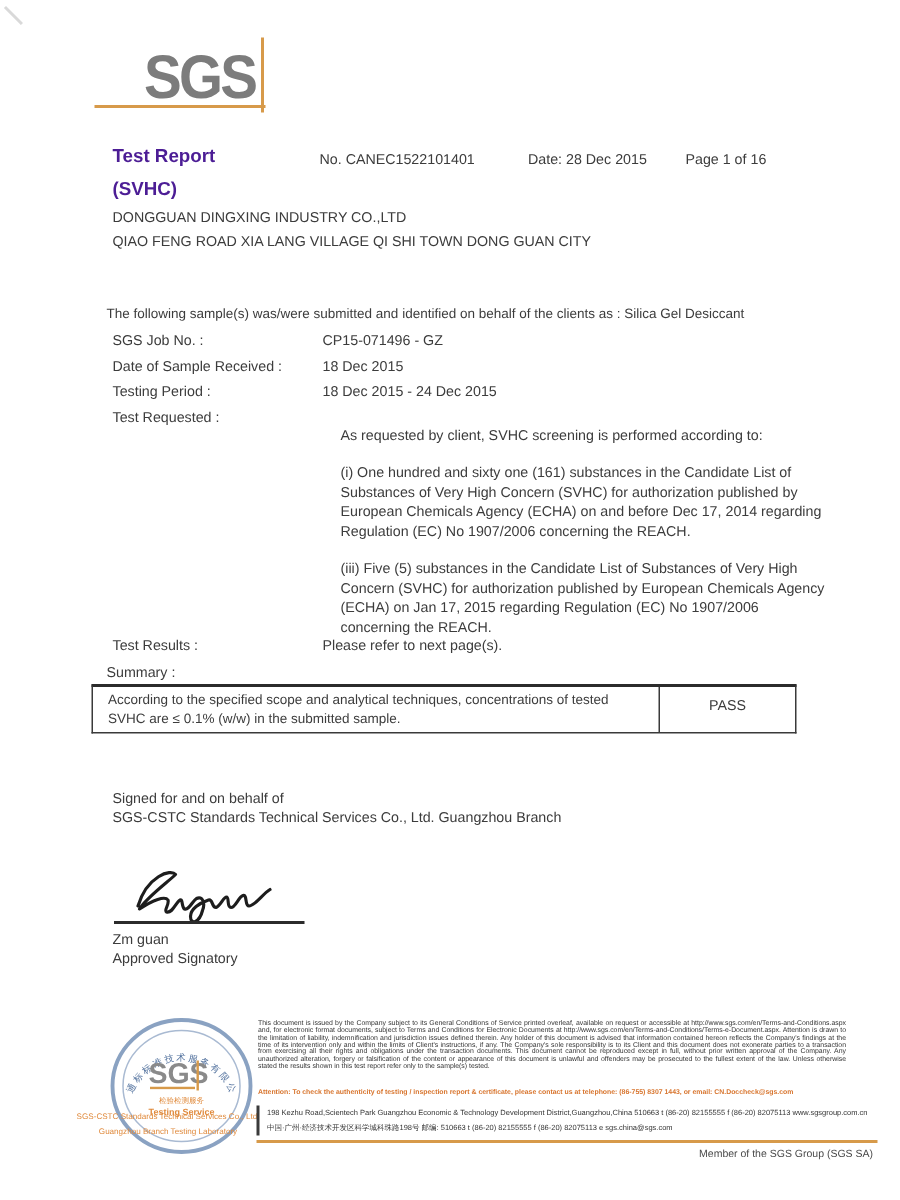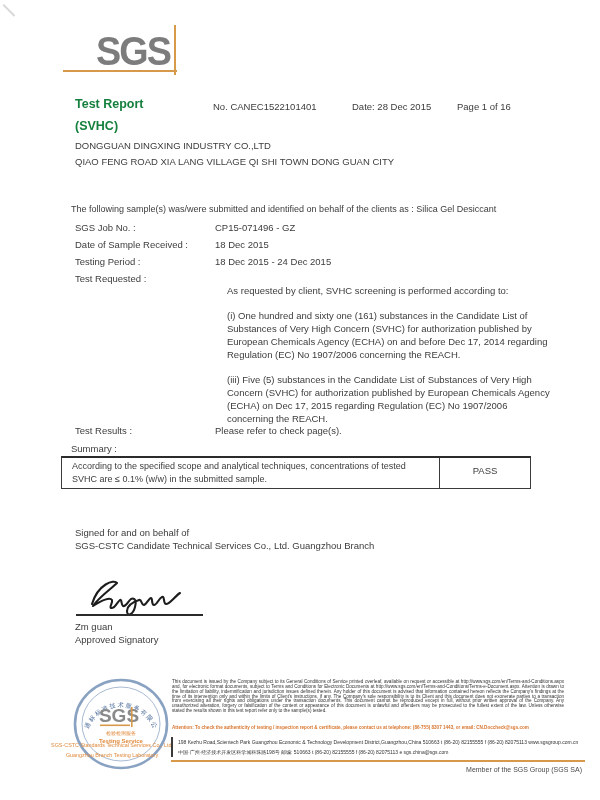--- a/index.html
+++ b/index.html
@@ -12,21 +12,21 @@
   .abs { position: absolute; }
   .t9  { font-size: 9px;  line-height: 13px; color: #3c3c3c; }
   .t95 { font-size: 9.5px; line-height: 13px; color: #3c3c3c; }
 
   
   .logo-text { font-size: 41px; font-weight: bold; color: #7c7c7c;
                letter-spacing: -2px; transform: scaleX(0.92); transform-origin: left top; }
   .orange { background: #d79a4a; }
   .corner-mark { width: 16px; height: 2px; background: #d9d9d9; transform: rotate(45deg); transform-origin: left top; }
 
-  .title { font-size: 12.5px; font-weight: bold; color: #15803d; line-height: 15px; }
+  .title { font-size: 12.5px; font-weight: bold; color: #4c1d95; line-height: 15px; }
 
   .para { width: 348px; }
   .para p { margin: 12px; }
 
   
   .summary-box { left: 61px; top: 456px; width: 470px; height: 33px;
     border: 1px solid #3a3a3a; border-top: 2px solid #2b2b2b; display: flex; }
   .summary-left { width: 378px; padding: 2px 6px 0 10px; border-right: 1.5px solid #3a3a3a; }
   .summary-right { flex: 1; display: flex; align-items: flex-start; justify-content: center; padding-top: 6px; }
 
@@ -71,34 +71,34 @@
   <div class="abs t95" style="left:75px; top:238px;">Date of Sample Received :</div>
   <div class="abs t95" style="left:215px; top:238px;">18 Dec 2015</div>
 
   <div class="abs t95" style="left:75px; top:255px;">Testing Period :</div>
   <div class="abs t95" style="left:215px; top:255px;">18 Dec 2015 - 24 Dec 2015</div>
 
   <div class="abs t95" style="left:75px; top:272px;">Test Requested :</div>
   <div class="abs t95 para" style="left:215px; top:272px;">
     <p>As requested by client, SVHC screening is performed according to:</p>
     <p>(i) One hundred and sixty one (161) substances in the Candidate List of Substances of Very High Concern (SVHC) for authorization published by European Chemicals Agency (ECHA) on and before Dec 17, 2014 regarding Regulation (EC) No 1907/2006 concerning the REACH.</p>
-    <p>(iii) Five (5) substances in the Candidate List of Substances of Very High Concern (SVHC) for authorization published by European Chemicals Agency (ECHA) on Dec 17, 2015 regarding Regulation (EC) No 1907/2006 concerning the REACH.</p>
+    <p>(iii) Five (5) substances in the Candidate List of Substances of Very High Concern (SVHC) for authorization published by European Chemicals Agency (ECHA) on Jan 17, 2015 regarding Regulation (EC) No 1907/2006 concerning the REACH.</p>
   </div>
 
   <div class="abs t95" style="left:75px; top:424px;">Test Results :</div>
-  <div class="abs t95" style="left:215px; top:424px;">Please refer to check page(s).</div>
+  <div class="abs t95" style="left:215px; top:424px;">Please refer to next page(s).</div>
 
   <div class="abs t95" style="left:71px; top:442px;">Summary :</div>
   <div class="abs summary-box">
     <div class="summary-left t9">According to the specified scope and analytical techniques, concentrations of tested SVHC are ≤ 0.1% (w/w) in the submitted sample.</div>
     <div class="summary-right t95">PASS</div>
   </div>
 
   <div class="abs t95" style="left:75px; top:526px;">Signed for and on behalf of</div>
-  <div class="abs t95" style="left:75px; top:539px;">SGS-CSTC Candidate Technical Services Co., Ltd. Guangzhou Branch</div>
+  <div class="abs t95" style="left:75px; top:539px;">SGS-CSTC Standards Technical Services Co., Ltd. Guangzhou Branch</div>
 
   <svg class="abs" style="left:84px; top:576px;" width="110" height="42" viewBox="0 0 110 42">
     <path d="M8,28 C14,8 30,3 33,7 C28,12 14,22 9,30 C18,24 26,21 28,24 C29,27 25,31 27,32 C31,33 33,26 36,24 C38,23 37,29 39,30 C42,31 44,25 47,23 C51,21 53,26 51,31 C49,39 43,41 43,35 C43,30 49,26 55,24 C58,23 57,29 60,29 C63,28 65,22 67,22 C69,22 67,29 70,29 C73,29 75,22 78,21 C81,20 79,28 82,28 C86,28 91,20 96,17" fill="none" stroke="#1d1d1d" stroke-width="2.1" stroke-linecap="round" stroke-linejoin="round"></path>
   </svg>
   <div class="abs sign-underline" style="left:76px; top:614px; width:127px;"></div>
   <div class="abs t95" style="left:75px; top:620px;">Zm guan</div>
   <div class="abs t95" style="left:75px; top:633px;">Approved Signatory</div>
 
   <svg class="abs" style="left:71px; top:677px;" width="100" height="94" viewBox="0 0 100 94">
     <ellipse cx="50" cy="47" rx="46" ry="44" fill="#ffffff" stroke="#8aa2c2" stroke-width="2.6"></ellipse>

